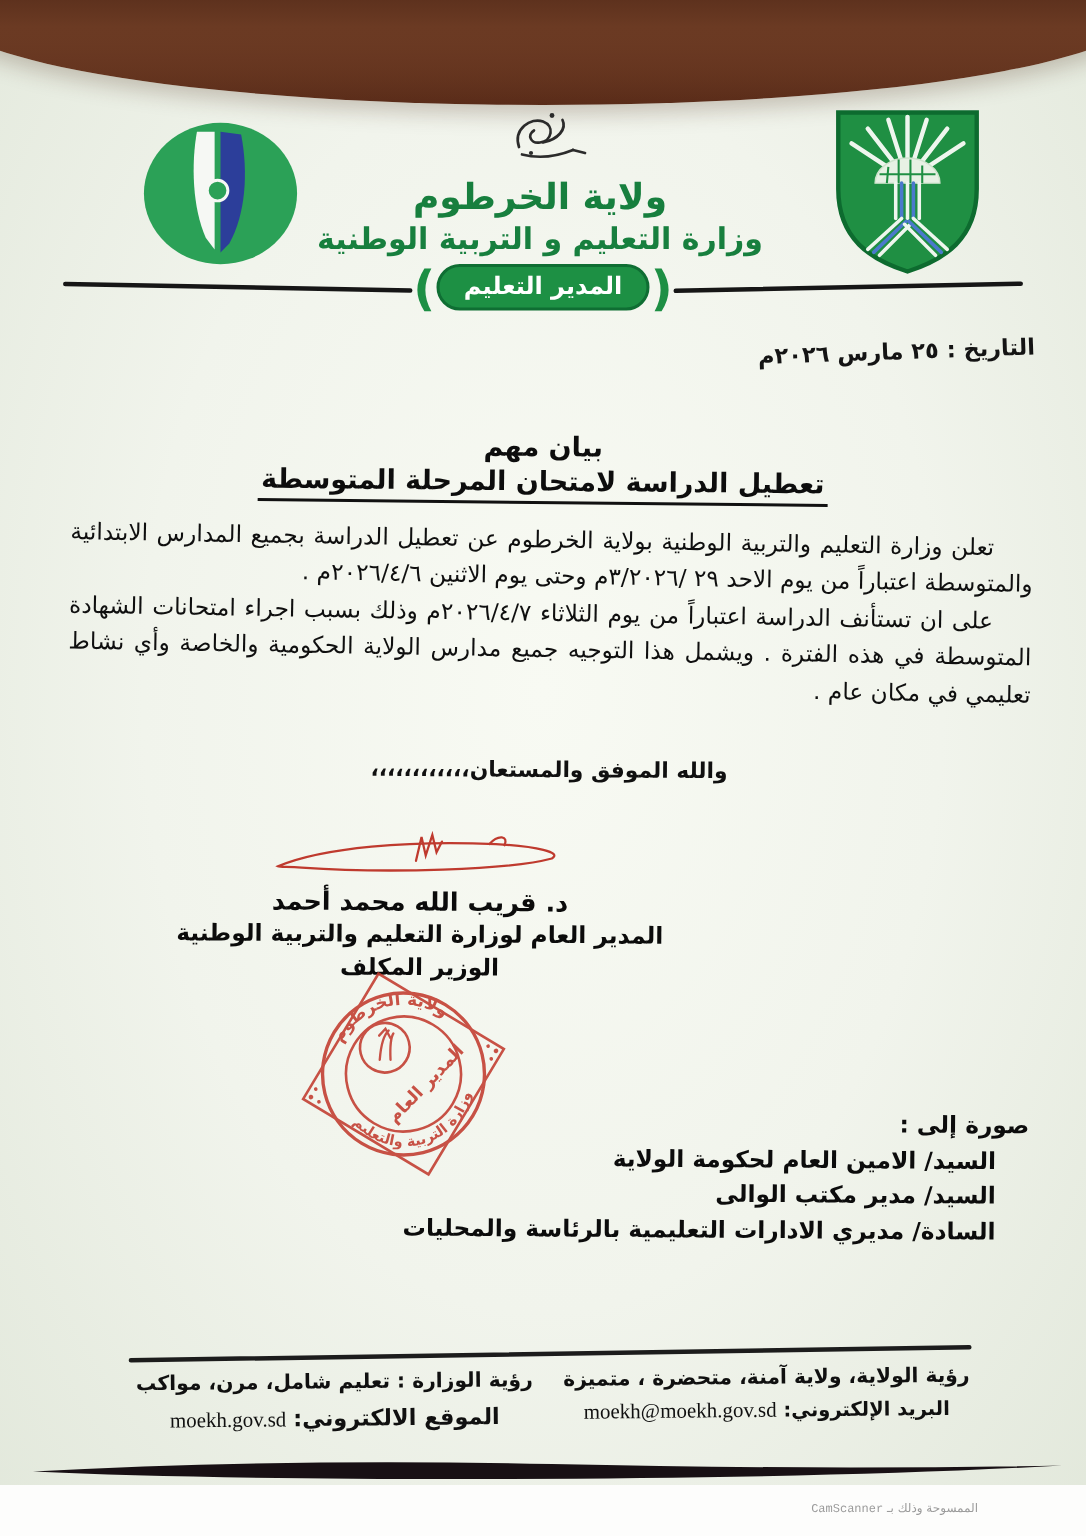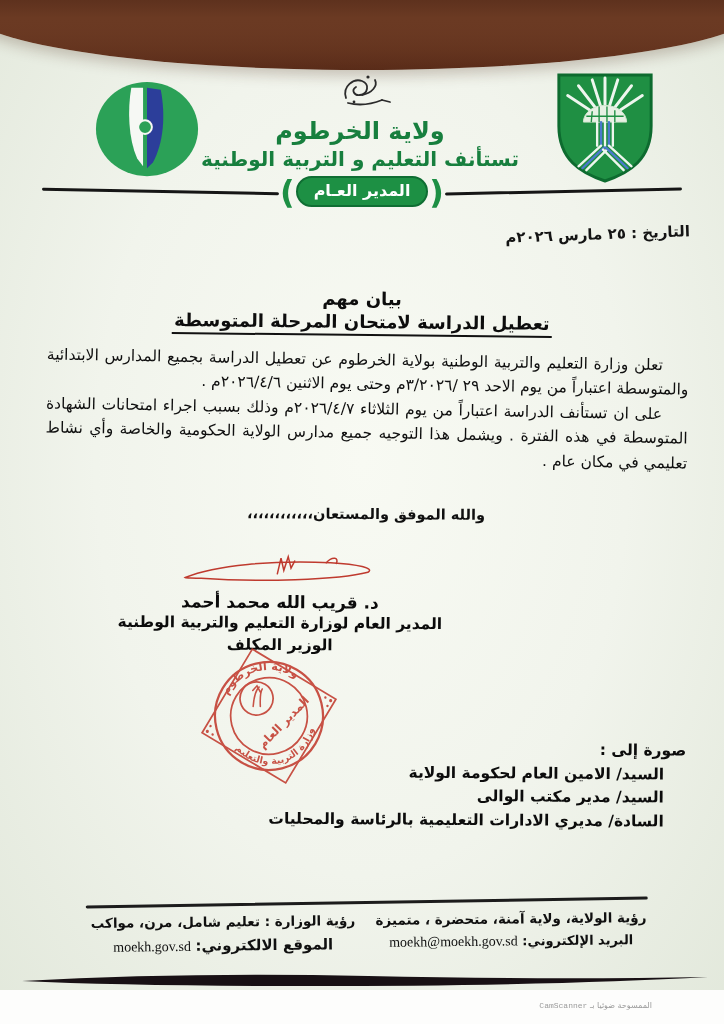--- a/index.html
+++ b/index.html
@@ -126,27 +126,27 @@
         <line x1="54" y1="80" x2="32" y2="101" stroke="#4a79cc"></line>
       <line x1="57" y1="82" x2="36" y2="103" stroke="#eef6ee"></line>
       <line x1="59" y1="78" x2="82" y2="99" stroke="#eef6ee"></line>
         <line x1="56" y1="80" x2="78" y2="101" stroke="#4a79cc"></line>
       <line x1="53" y1="82" x2="74" y2="103" stroke="#eef6ee"></line>
     </g>
   </svg>
 
   <div class="head-titles">
     <div class="state-title">ولاية الخرطوم</div>
-    <div class="ministry-title">تستأنف التعليم و التربية الوطنية</div>
+    <div class="ministry-title">وزارة التعليم و التربية الوطنية</div>
   </div>
 
   <div class="banner-row">
     <div class="bline l"></div>
     <span class="paren">(</span>
-    <span class="pill">المدير العـام</span>
+    <span class="pill">المدير التعليم</span>
     <span class="paren">)</span>
     <div class="bline r"></div>
   </div>
 
   <div class="date">التاريخ : ٢٥ مارس ٢٠٢٦م</div>
 
   <div class="title-block">
     <div class="t-main">بيان مهم</div>
     <div><span class="t-sub">تعطيل الدراسة لامتحان المرحلة المتوسطة</span></div>
   </div>
@@ -224,18 +224,18 @@
       </div>
     </div>
   </div>
 
   <svg class="bottom-edge" viewBox="0 0 708 20" preserveAspectRatio="none" aria-hidden="true">
     <path d="M14,11 Q180,2 360,6 Q540,10 700,7 Q540,16 300,16 Q120,16 14,11 Z" fill="#181014"></path>
   </svg>
 
   <div class="cam-strip">
     <div class="cam-text">
-      <span>الممسوحة ضوئيا بـ</span>
+      <span>الممسوحة وذلك بـ</span>
       <span class="latin">CamScanner</span>
     </div>
   </div>
 
 </div>
 
 </body></html>

